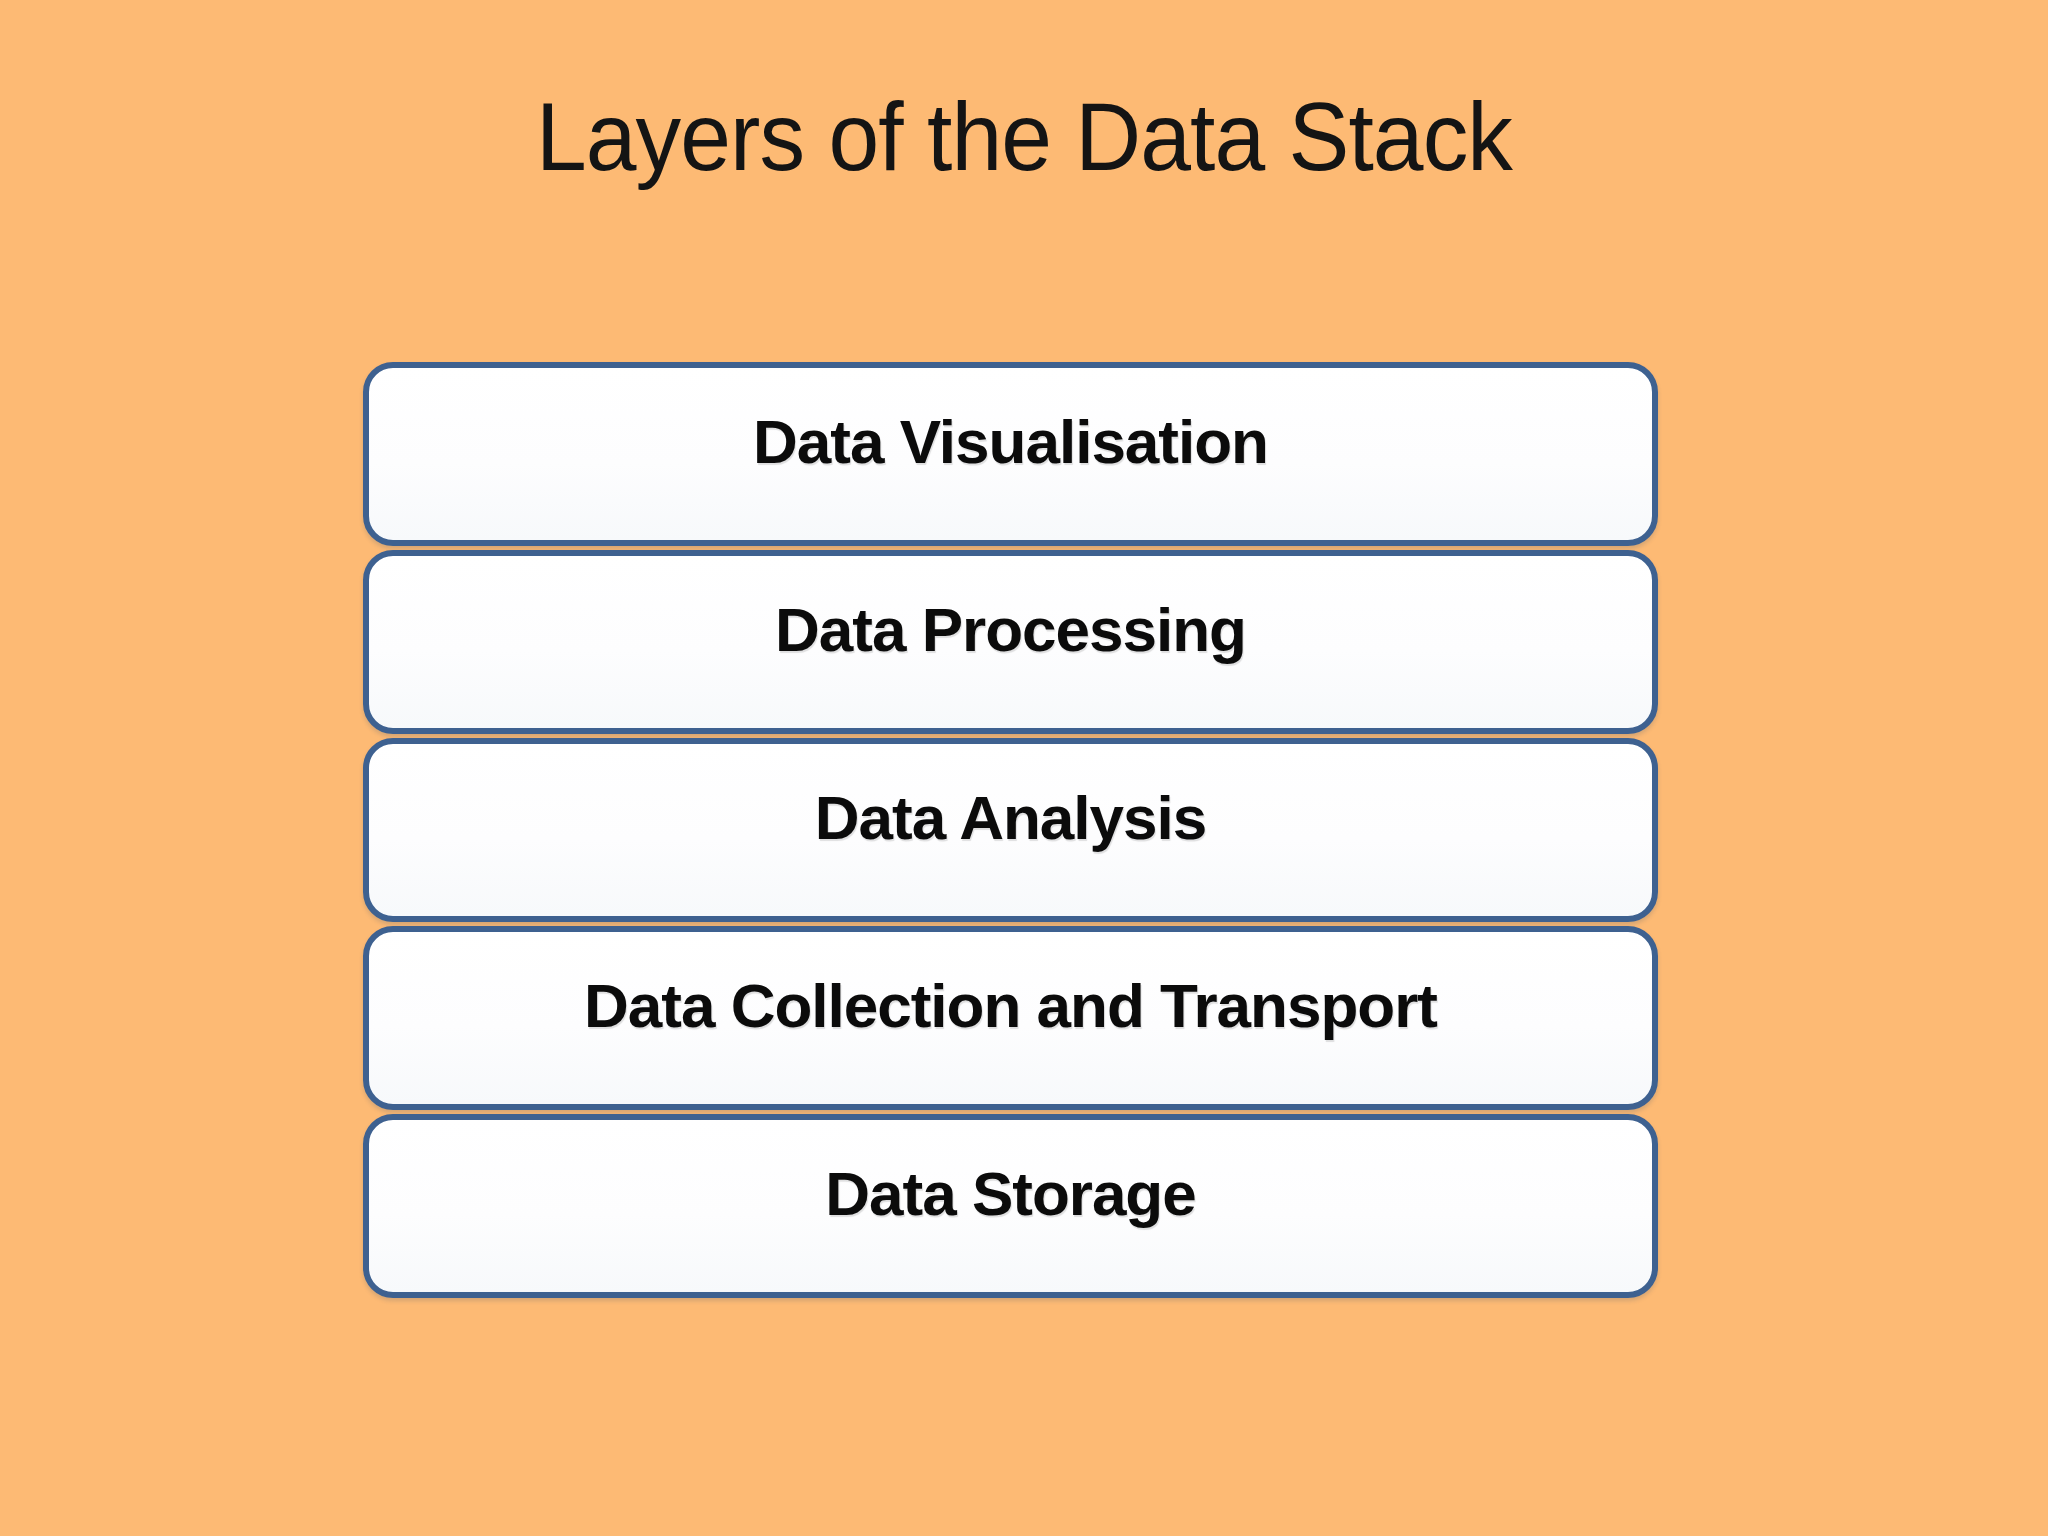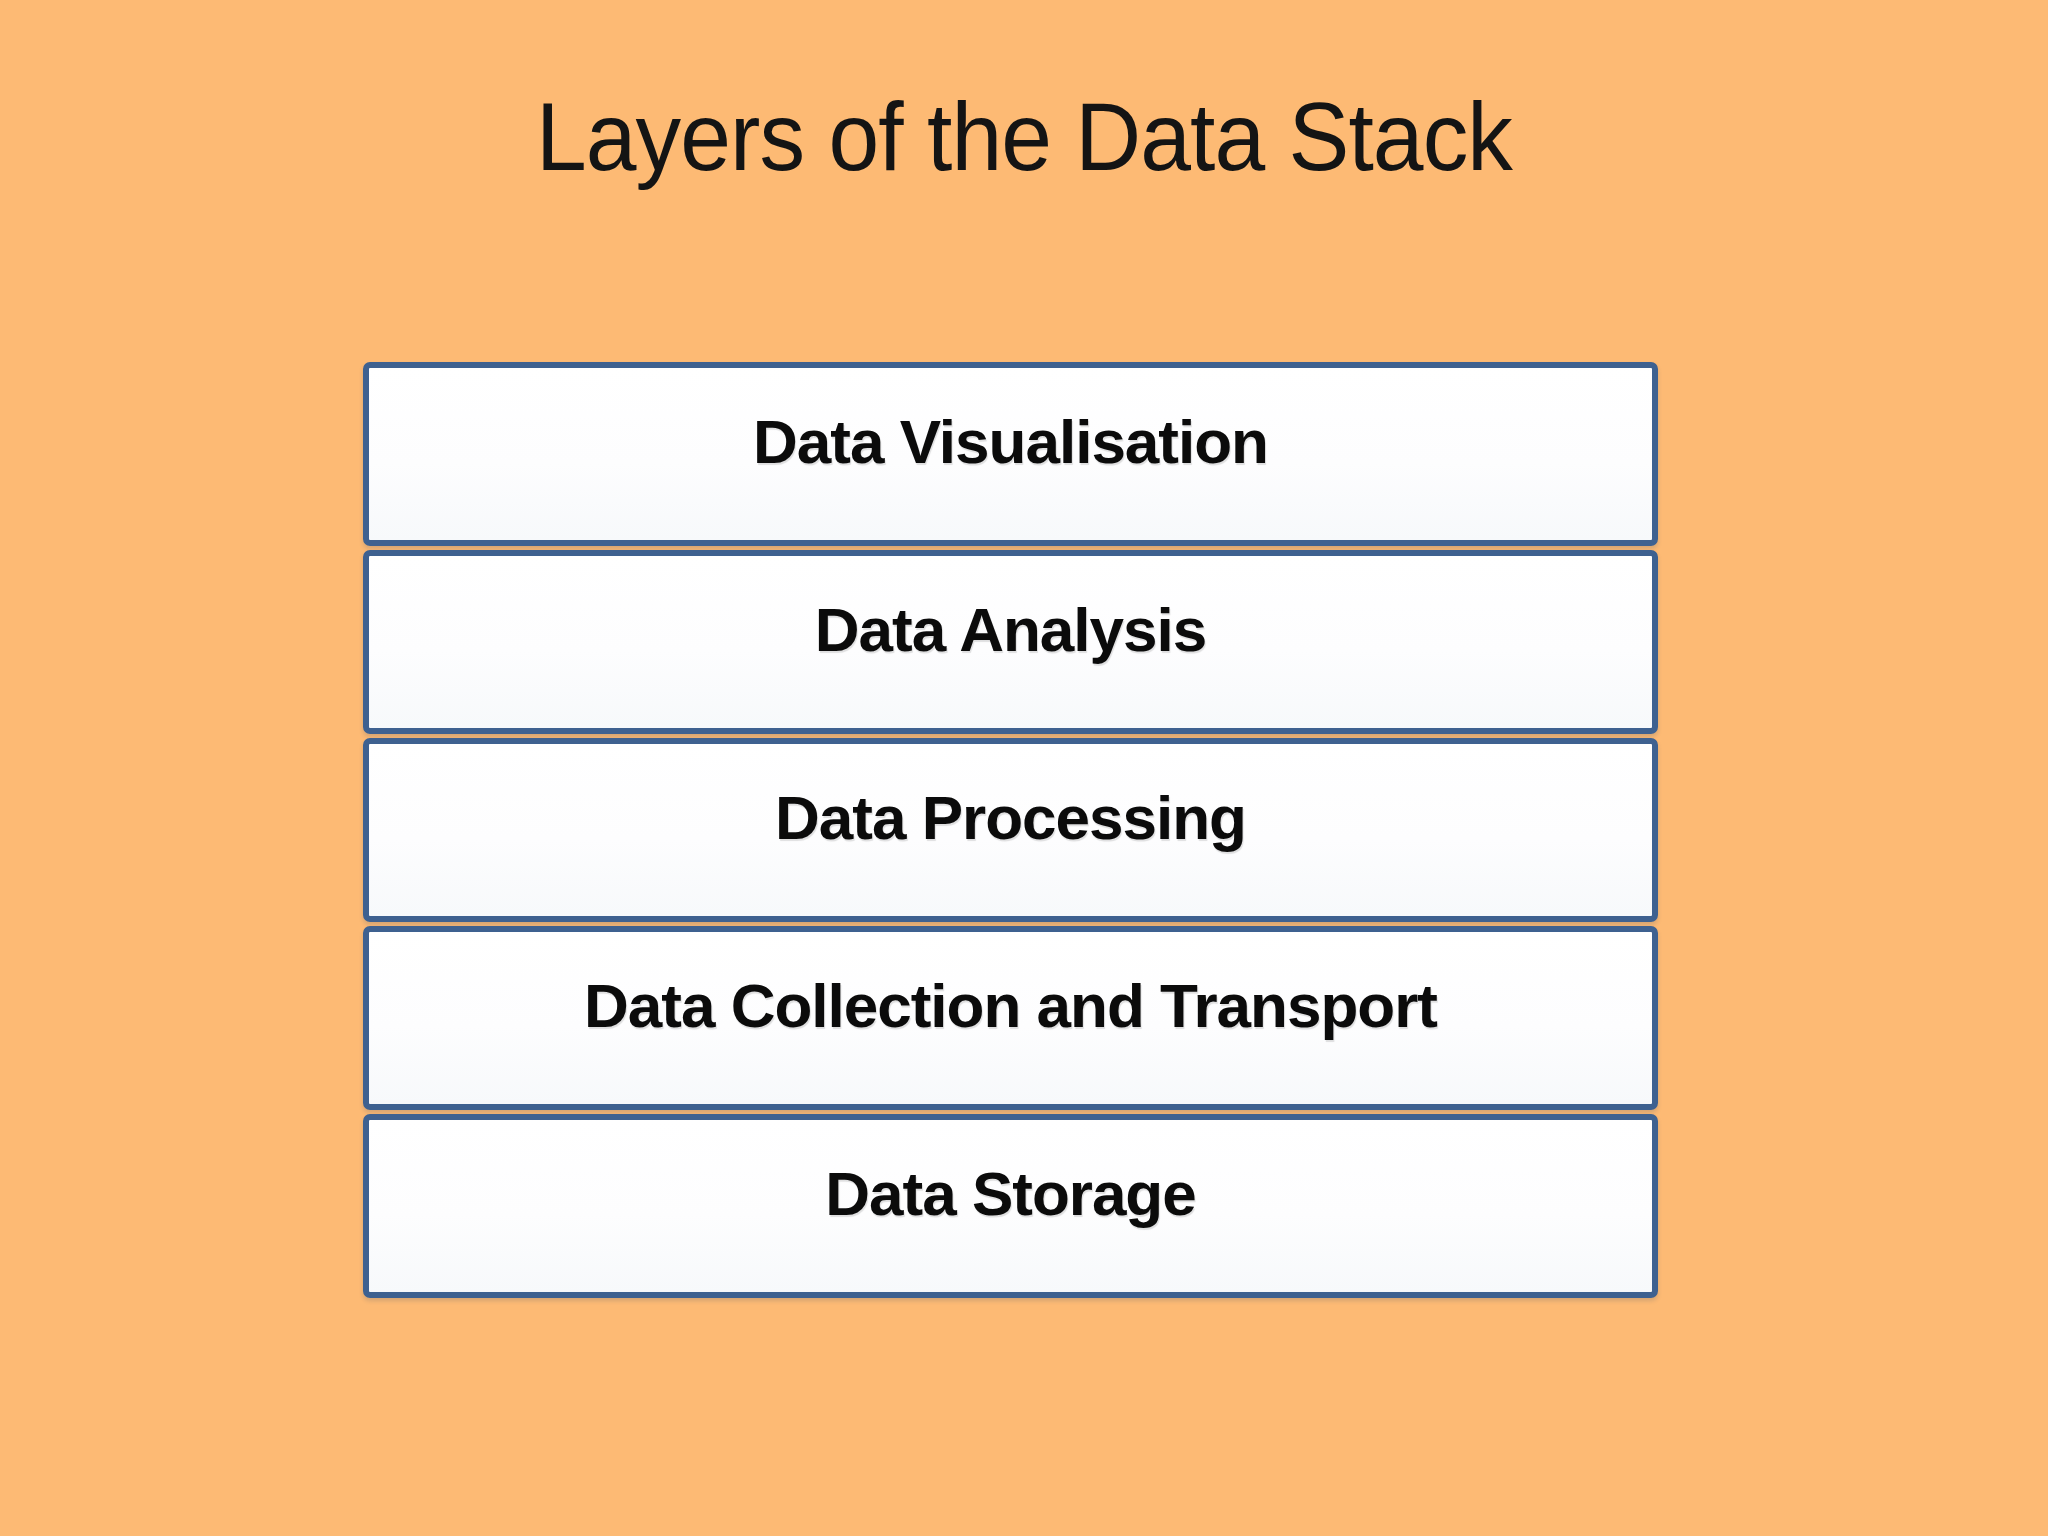--- a/index.html
+++ b/index.html
@@ -42,21 +42,21 @@
     width: 1295px;
     display: flex;
     flex-direction: column;
     gap: 4px;
   }
 
   .layer-box {
     box-sizing: border-box;
     height: 184px;
     border: 6px solid var(--border-color, #3E6190);
-    border-radius: 7px;
+    border-radius: 30px;
     background: linear-gradient(180deg, #ffffff 0%, #fdfdfe 55%, #f7f9fb 100%);
     box-shadow: 0 3px 4px rgba(40, 70, 110, 0.18);
     display: flex;
     align-items: center;
     justify-content: center;
     padding-bottom: 26px;
   }
 
   .layer-label {
     font-size: 62px;
@@ -71,24 +71,24 @@
 <body>
 
 <div class="slide">
   <div class="slide-title">Layers of the Data Stack</div>
 
   <div class="layer-stack">
       <div class="layer-box">
         <span class="layer-label">Data Visualisation</span>
       </div>
       <div class="layer-box">
-        <span class="layer-label">Data Analysis</span>
+        <span class="layer-label">Data Processing</span>
       </div>
       <div class="layer-box">
-        <span class="layer-label">Data Processing</span>
+        <span class="layer-label">Data Analysis</span>
       </div>
       <div class="layer-box">
         <span class="layer-label">Data Collection and Transport</span>
       </div>
       <div class="layer-box">
         <span class="layer-label">Data Storage</span>
       </div>
     </div>
 </div>
 

